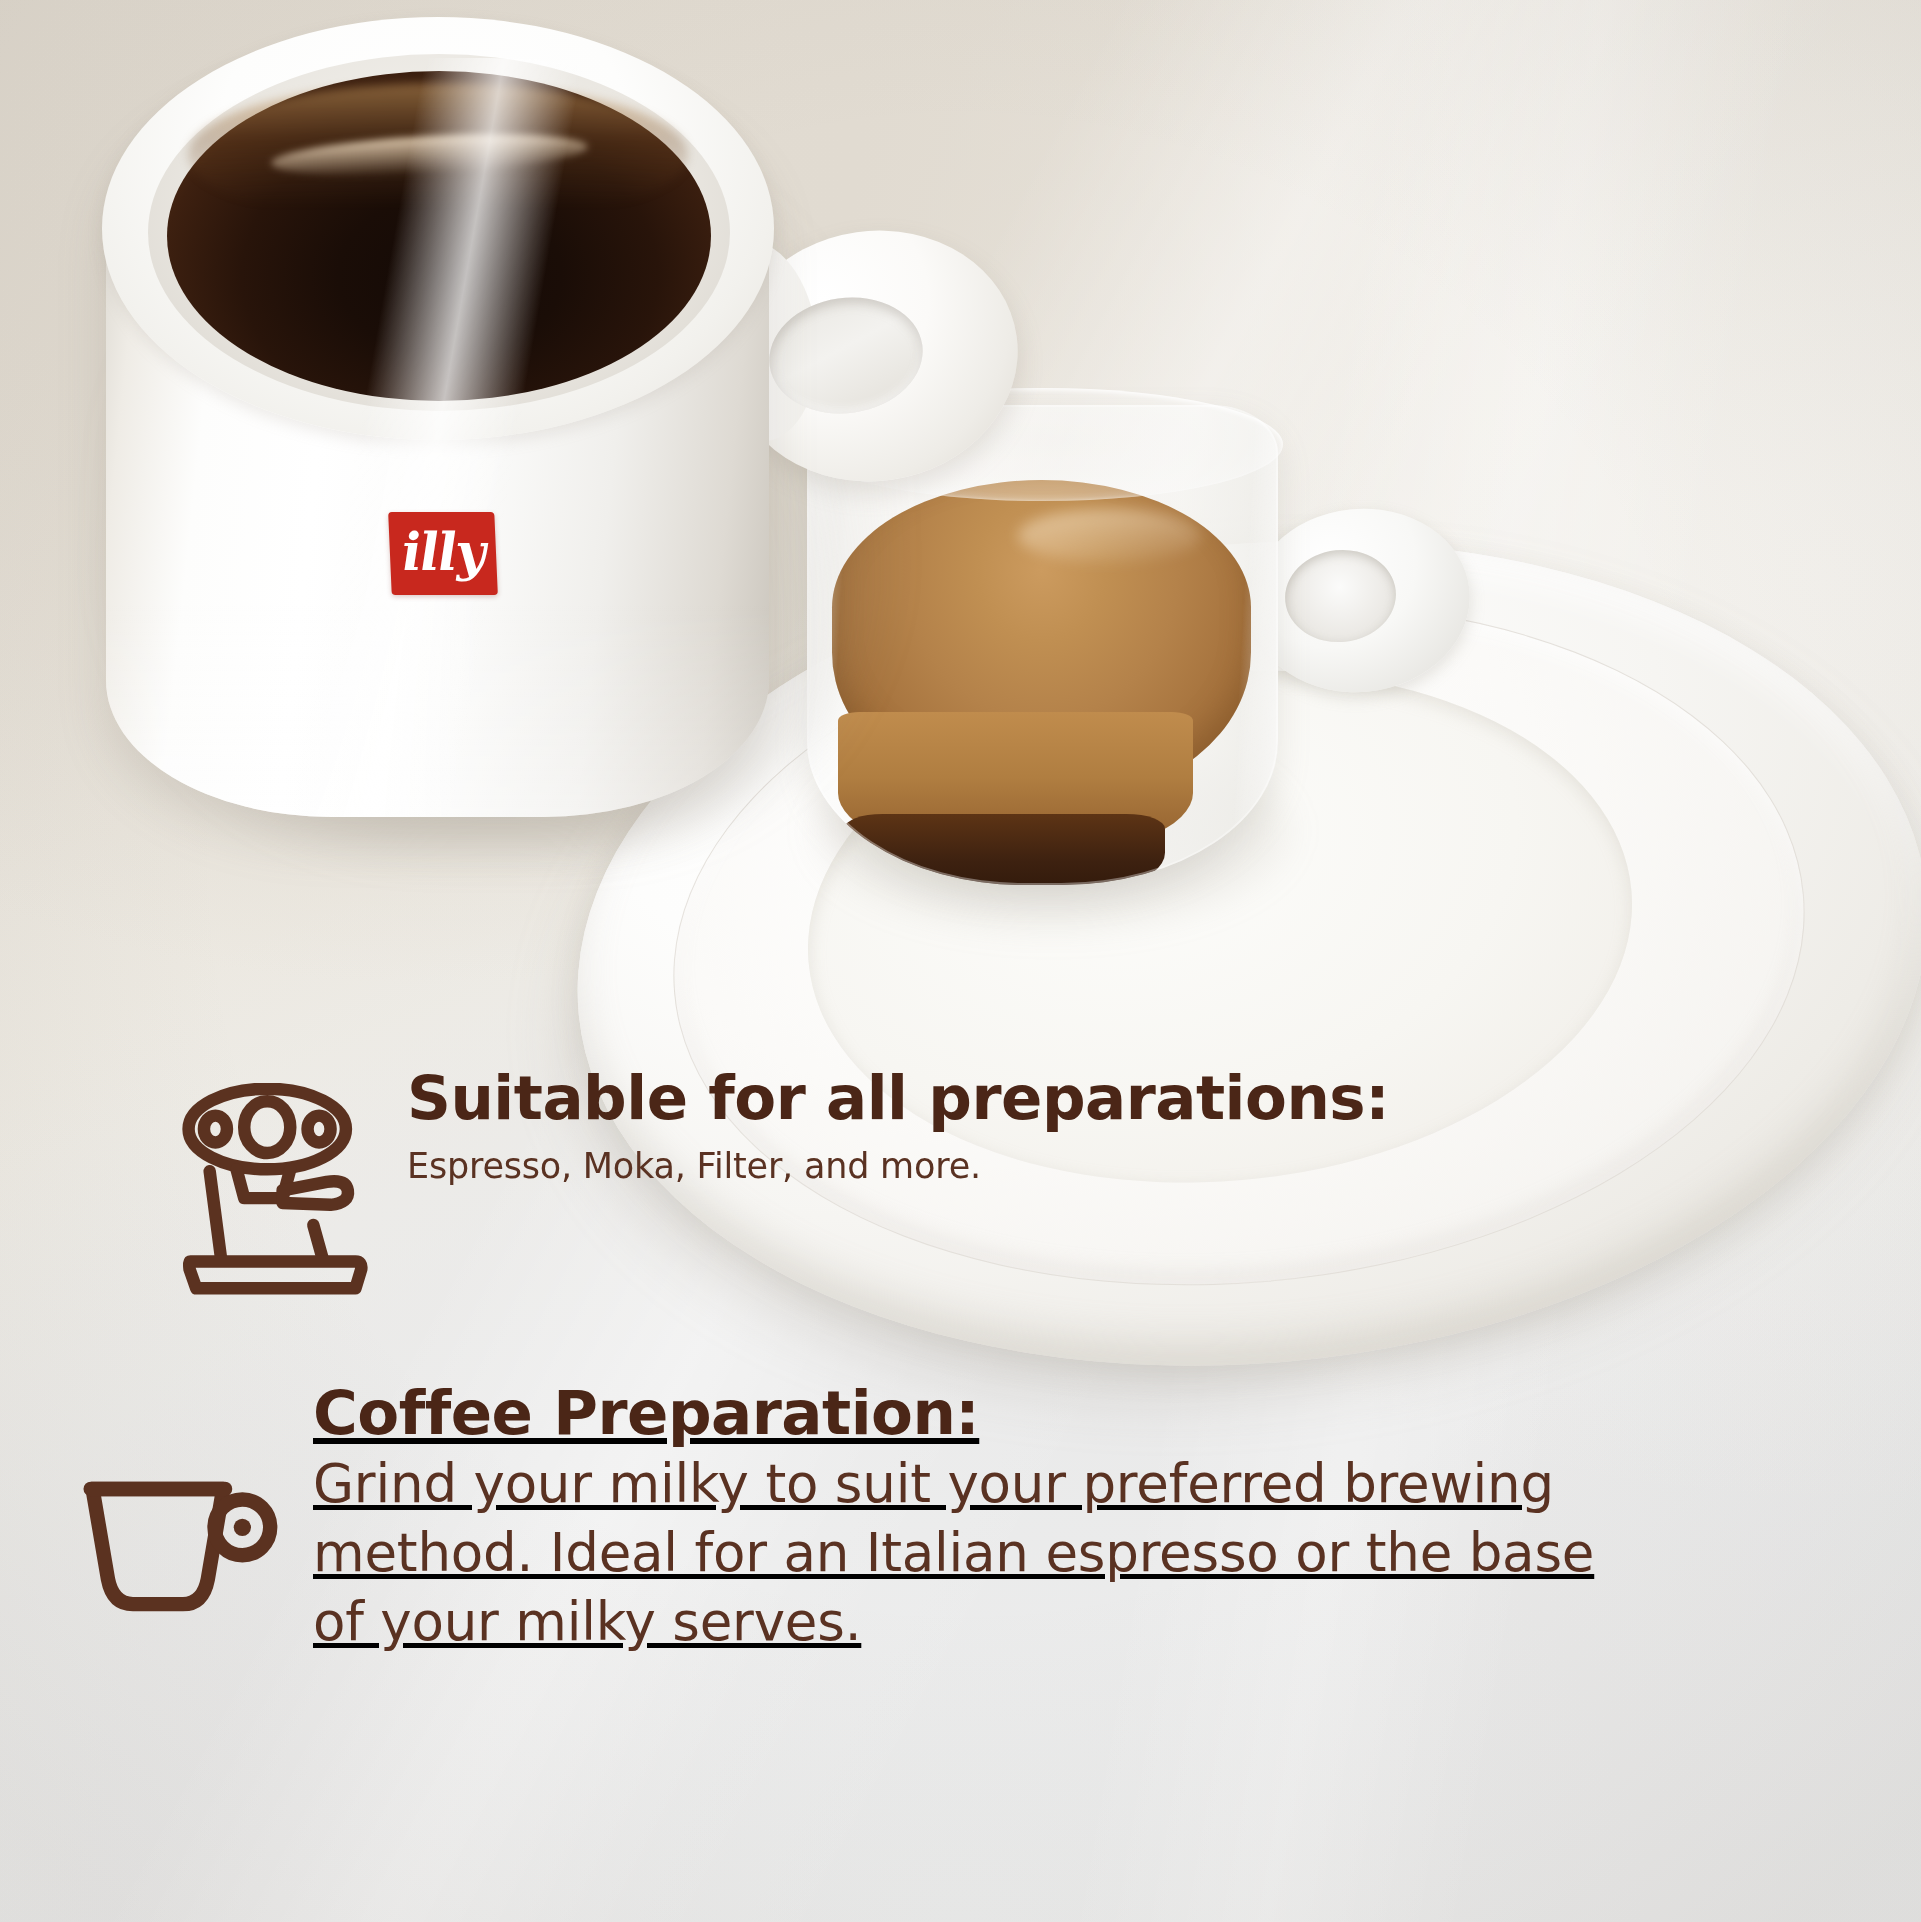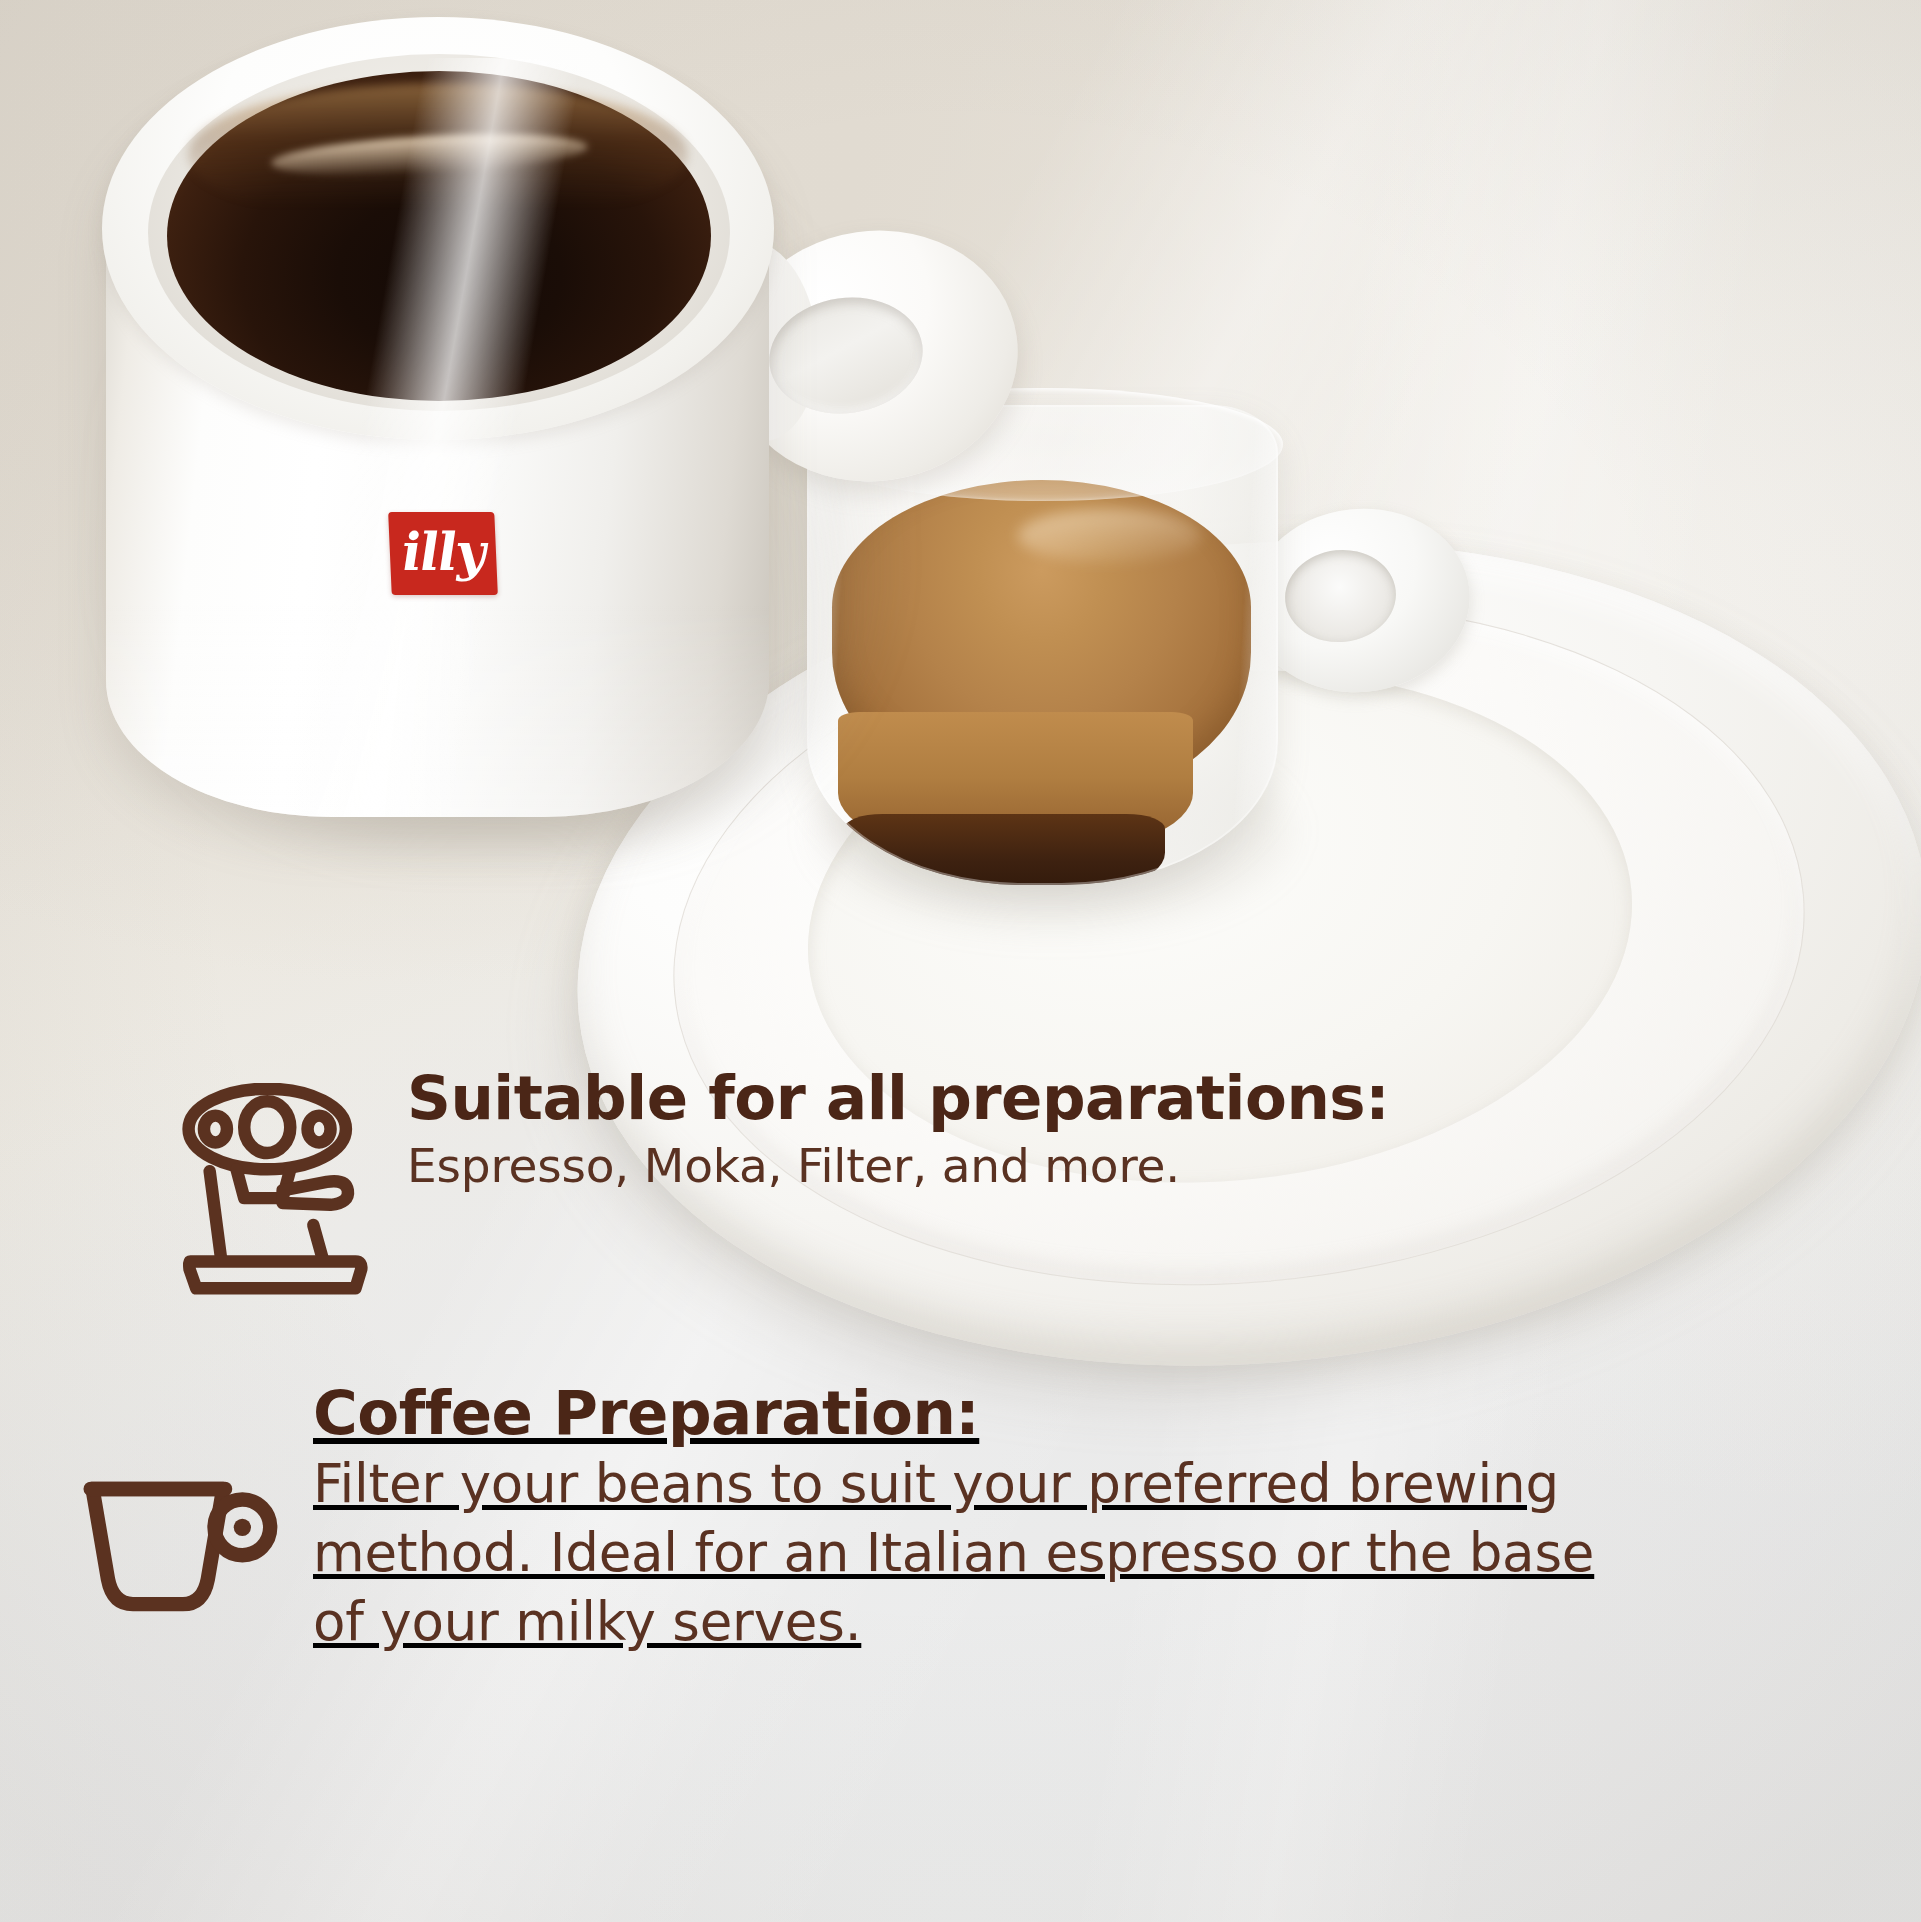--- a/index.html
+++ b/index.html
@@ -252,24 +252,24 @@
     font-weight:700;
     font-size:61px;
     line-height:1.06;
     letter-spacing:-0.5px;
     white-space:nowrap;
   }
   .feature-desc {
     color:#5a3222;
     font-family:"DejaVu Sans", sans-serif;
     font-weight:400;
-    font-size:47px;
+    font-size:35px;
     line-height:1.22;
     letter-spacing:-0.2px;
-    margin-top:6px;
+    margin-top:14px;
     max-width:1441px;
   }
   .feature.f2 .feature-title { font-size:61px; }
   .feature.f2 .feature-desc  { font-size:53px; line-height:1.30; margin-top:3.8px; }
 </style>
 </head>
 <body>
 
 <div id="stage">
 
@@ -354,20 +354,20 @@
 
           <path d="M14 26 L154 26"></path>
 
           <circle cx="172" cy="66" r="29"></circle>
 
           <circle cx="172" cy="66" r="9" fill="#5b3220" stroke="none"></circle>
         </svg>
       </div>
       <div class="feature-text">
         <div class="feature-title">Coffee Preparation:</div>
-        <div class="feature-desc">Filter your beans to suit your preferred brewing method. Ideal for an Italian espresso or the base of your milky serves.</div>
+        <div class="feature-desc">Grind your milky to suit your preferred brewing method. Ideal for an Italian espresso or the base of your milky serves.</div>
       </div>
     </div>
 
   </div>
 
 </div>
 
 
 </body></html>

